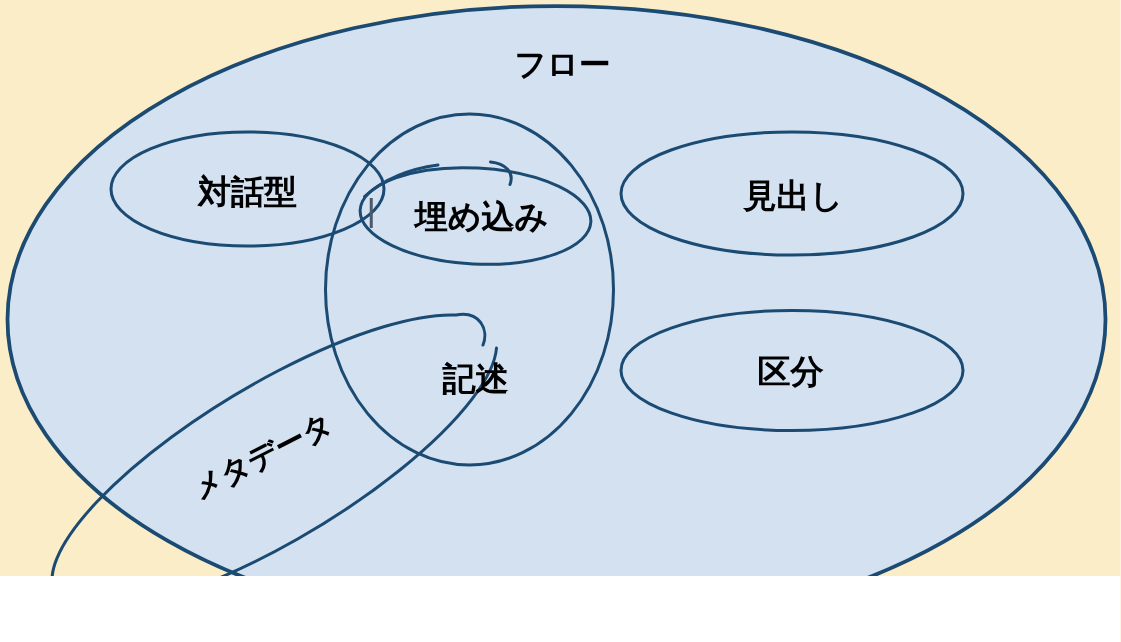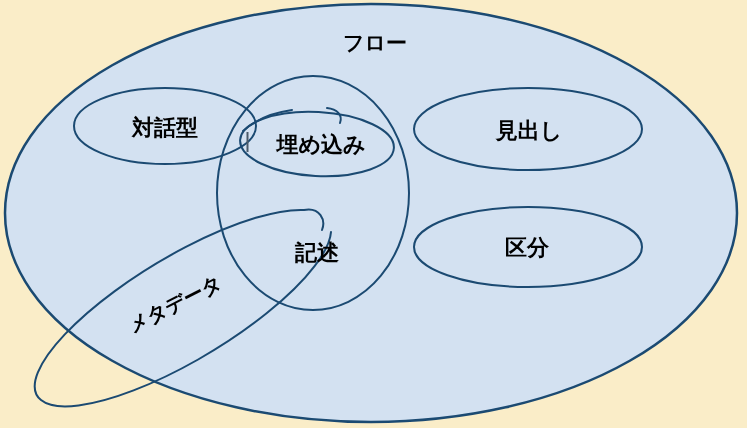--- a/index.html
+++ b/index.html
@@ -1,20 +1,20 @@
 <!DOCTYPE html>
 <html style="--background: #FAEDC8; --ellipse-fill: #D3E1F1; --ellipse-stroke: #1B4A72; --label-color: #000000; --tick-color: #4A5A6A;"><head>
 <meta charset="utf-8">
 <style>
   html, body { margin: 0; padding: 0; }
   body { background: #fff; }
   .stage {
     position: relative;
     width: 747px;
-    height: 428px;
+    height: 384px;
     overflow: hidden;
     font-family: "Liberation Sans", sans-serif;
   }
   .stage svg { display: block; width: 747px; height: 428px; }
   .filled-ellipse {
     fill: var(--ellipse-fill, #D3E1F1);
     stroke: var(--ellipse-stroke, #1B4A72);
     stroke-width: 2.5;
   }
   .outline-ellipse {

